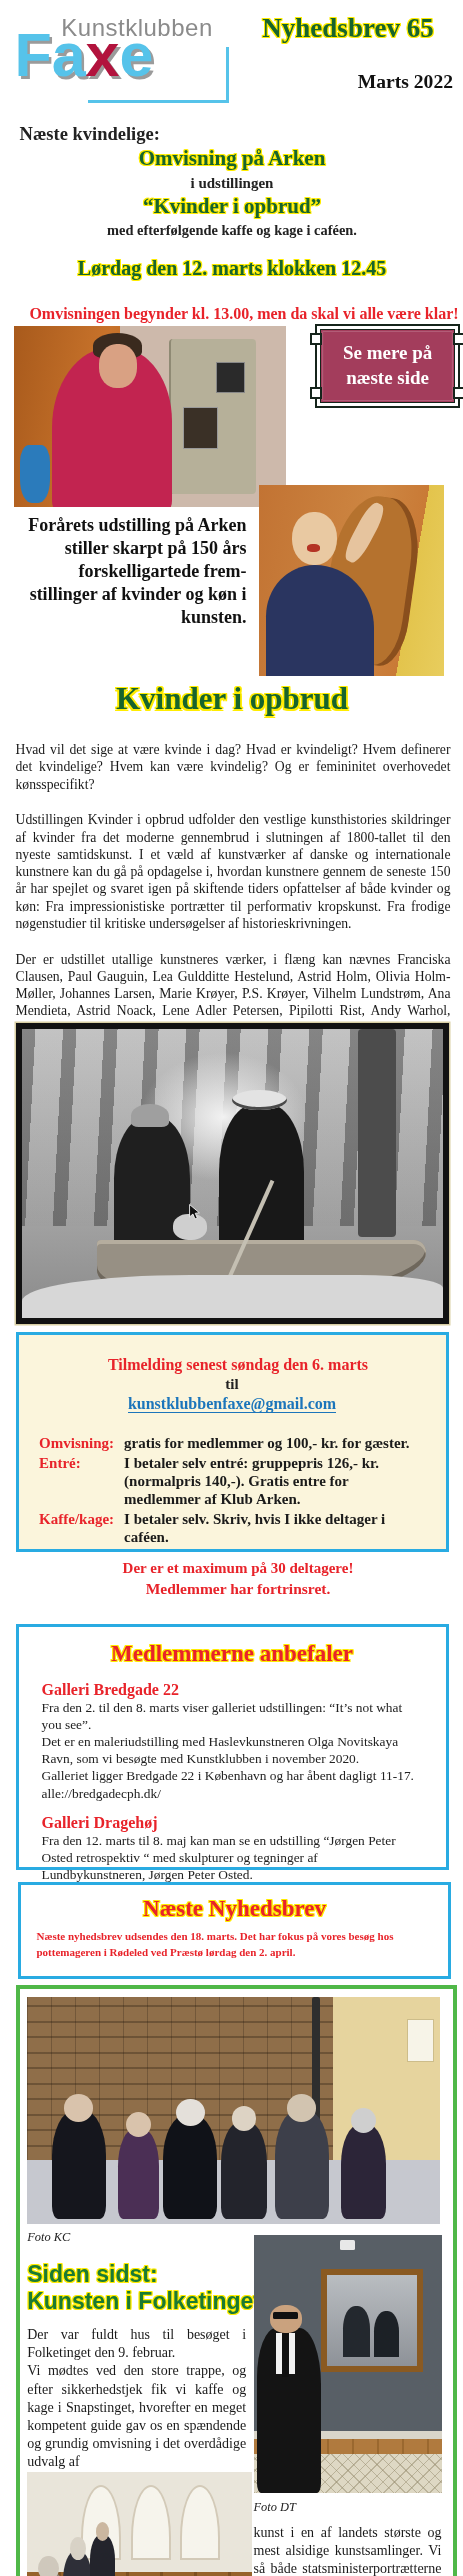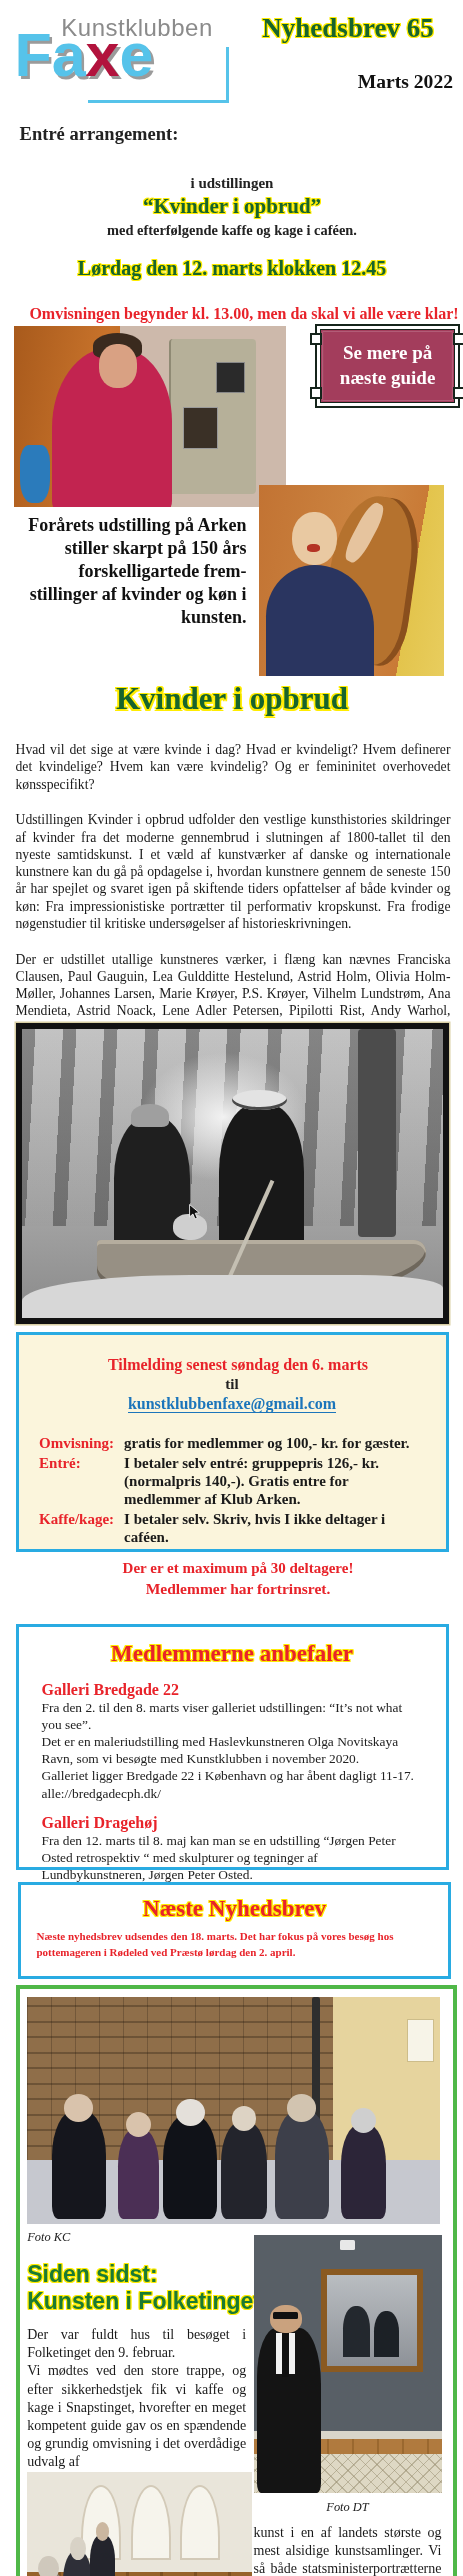--- a/index.html
+++ b/index.html
@@ -157,21 +157,22 @@
 <div class="page">
 
   <div class="abs logo">
     <span class="logo-top">Kunstklubben</span>
     <span class="logo-faxe"><span>F</span><span>a</span><span class="x-red">x</span><span>e</span></span>
     <div class="logo-bracket"></div>
   </div>
   <div class="abs nl-title green glow-y">Nyhedsbrev 65</div>
   <div class="abs nl-date">Marts 2022</div>
 
-  <div class="abs arr-label">Entré arrangement:</div>
+  <div class="abs arr-label">Næste kvindelige:</div>
+  <div class="abs center a-event green glow-y">Omvisning på Arken</div>
   <div class="abs center a-in">i udstillingen</div>
   <div class="abs center a-exh green glow-y">“Kvinder i opbrud”</div>
   <div class="abs center a-extra">med efterfølgende kaffe og kage i caféen.</div>
   <div class="abs center a-datetime green glow-y">Lørdag den 12. marts klokken 12.45</div>
   <div class="abs center a-note red">Omvisningen begynder kl. 13.00, men da skal vi alle være klar!</div>
 
   <div class="abs ph photo-hoodie">
     <div class="hood-wall"></div>
     <div class="hood-fridge"></div>
     <div class="hood-pic1"></div>
@@ -182,21 +183,21 @@
     <div class="hood-vase"></div>
   </div>
 
   <div class="abs badge-outer">
     <div class="orn tl"></div>
     <div class="orn tr"></div>
     <div class="orn bl"></div>
     <div class="orn br"></div>
     <div class="badge-inner">
       <div>Se mere på</div>
-      <div>næste guide</div>
+      <div>næste side</div>
     </div>
   </div>
 
   <div class="abs ph photo-combing">
     <div class="comb-hair"></div>
     <div class="comb-dress"></div>
     <div class="comb-face"></div>
     <div class="comb-lips"></div>
     <div class="comb-arm"></div>
   </div>
@@ -305,21 +306,21 @@
       </div>
       <div class="man-skirt"></div>
       <div class="man-wood"></div>
       <div class="man-carpet"></div>
       <div class="man-suit"></div>
       <div class="man-shirt"></div>
       <div class="man-tie"></div>
       <div class="man-head"></div>
       <div class="man-glasses"></div>
     </div>
-    <div class="abs foto" style="left:234px;top:511px;width:188px;text-align:center;">Foto DT</div>
+    <div class="abs foto" style="left:234px;top:511px;width:188px;text-align:left;">Foto DT</div>
     <div class="ph photo-chamber">
       <div class="ch-arch" style="left:24%;"></div>
       <div class="ch-arch" style="left:46%;"></div>
       <div class="ch-arch" style="left:68%;"></div>
       <div class="ch-wood"></div>
 
       <div class="ch-rail"></div>
 
       <div class="person" style="left:2%;top:48%;width:16%;height:40%;background:#8e8478;"></div>
       <div class="head" style="left:5%;top:40%;width:9%;height:12%;background:#cfc8bc;"></div>

